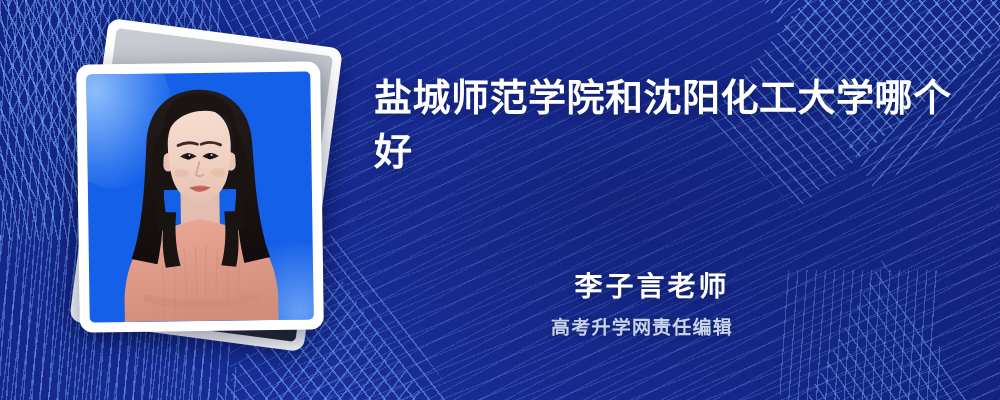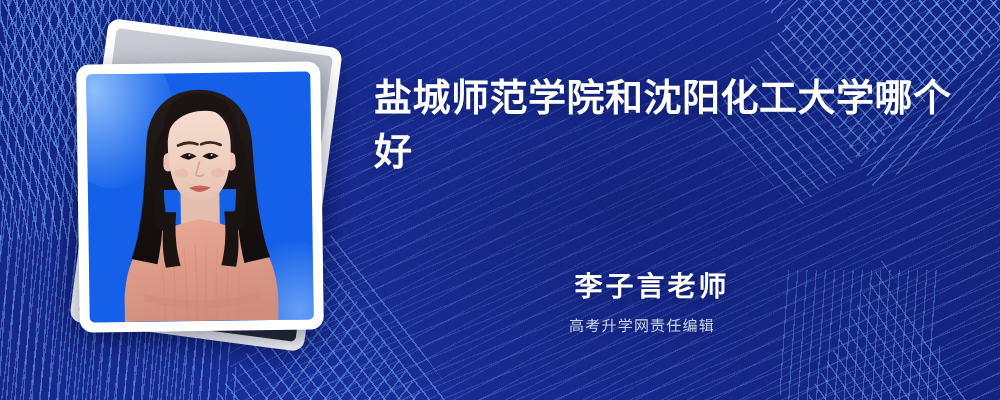--- a/index.html
+++ b/index.html
@@ -291,22 +291,22 @@
     color: #ffffff;
     font-size: 28px;
     font-weight: 700;
     letter-spacing: 3px;
     line-height: 1.2;
     margin: 0;
     text-shadow: 0 2px 8px rgba(6,16,66,0.45);
   }
   .author-role {
     color: #c6d3ea;
-    font-size: 15px;
-    font-weight: 400;
+    font-size: 19px;
+    font-weight: 700;
     letter-spacing: 1.2px;
     line-height: 1.3;
     margin: 12px 0 0 -20px;
     text-shadow: 0 1px 6px rgba(6,16,66,0.45);
   }
 </style>
 </head>
 <body>
 
 <div id="banner">

